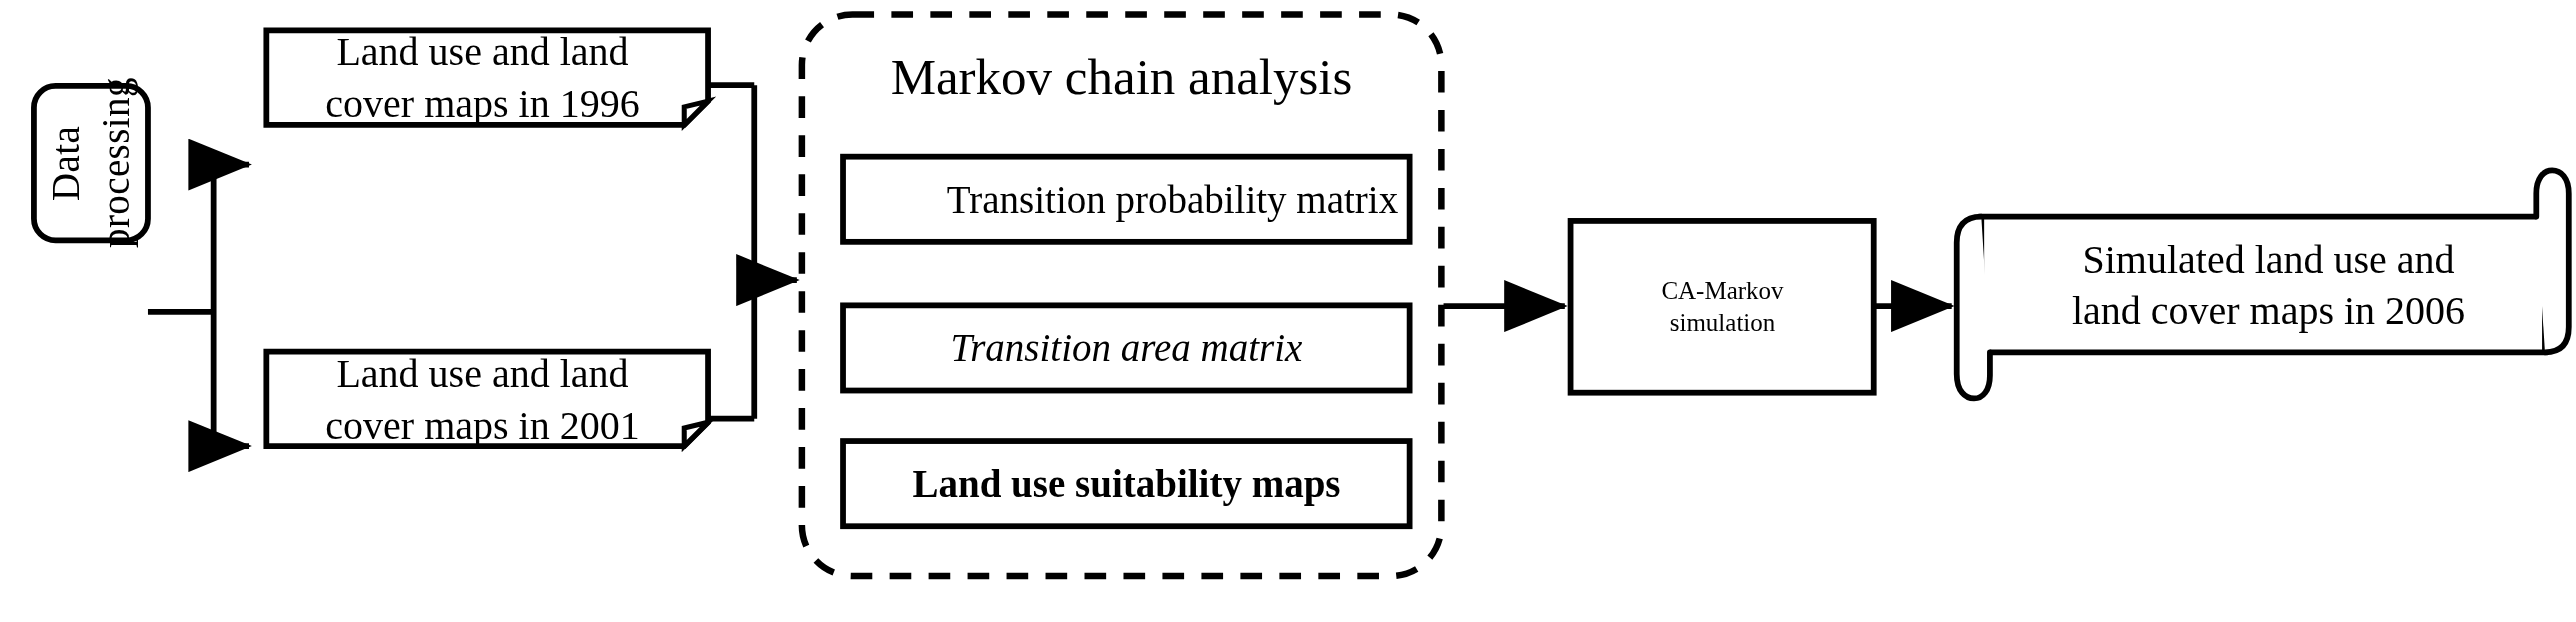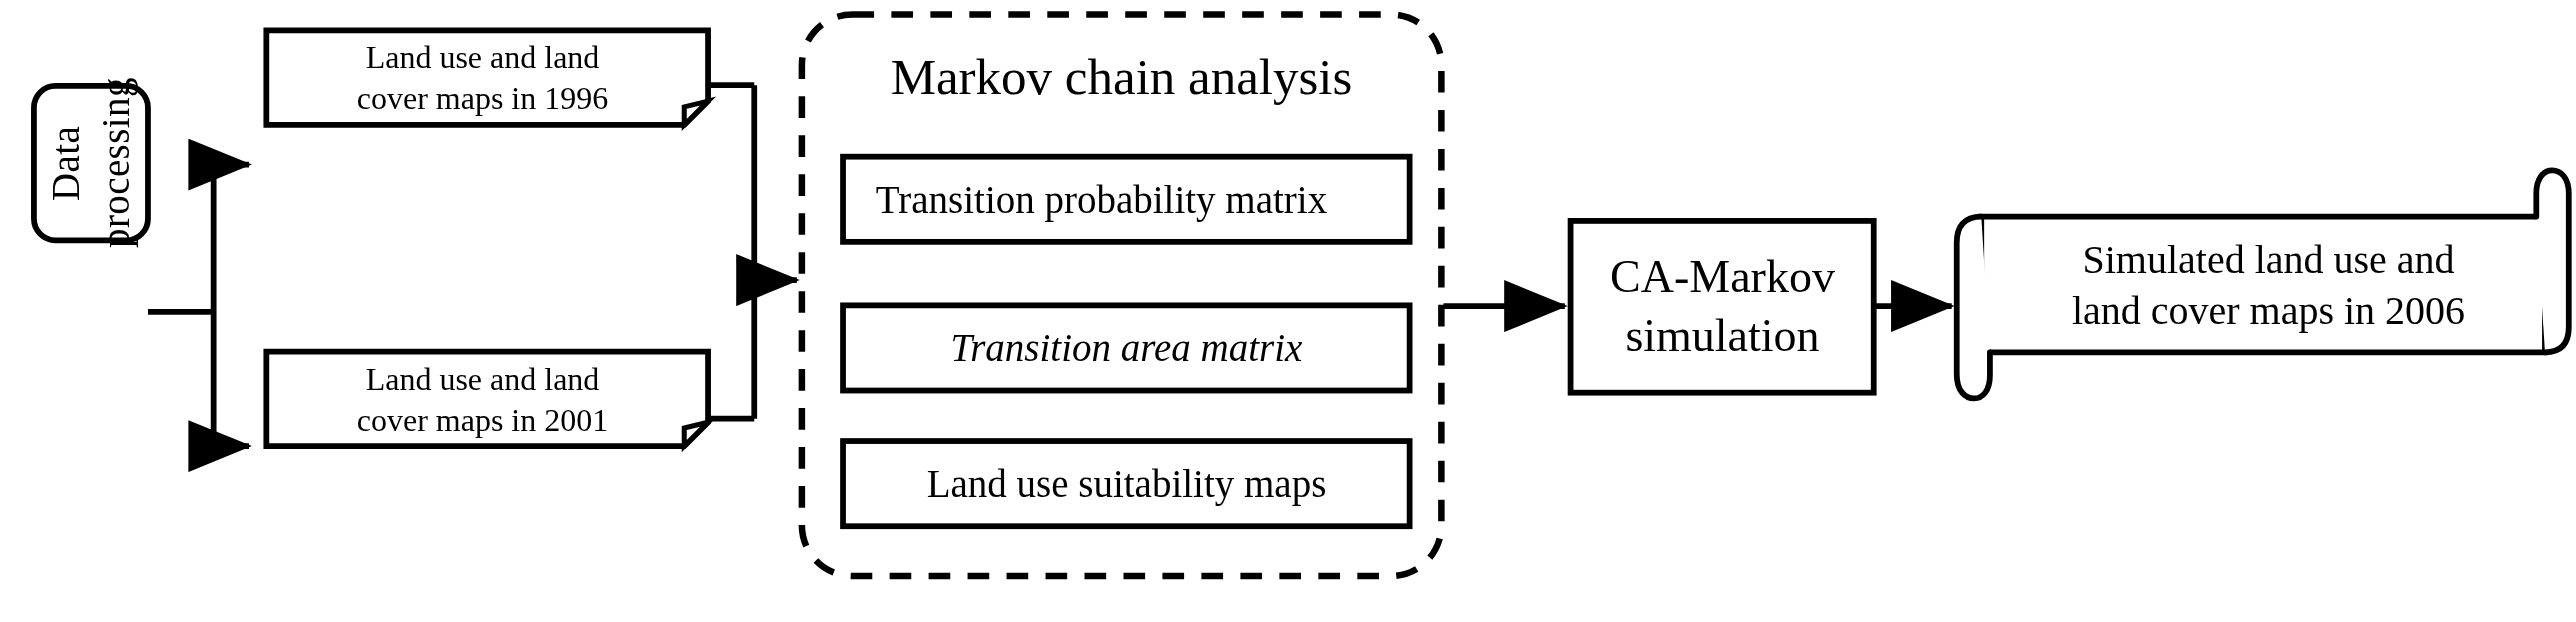--- a/index.html
+++ b/index.html
@@ -37,30 +37,30 @@
     white-space: pre-line;
   }
   .t-dataproc {
     writing-mode: vertical-rl;
     text-orientation: mixed;
     transform: rotate(180deg);
     font-size: 39px;
     letter-spacing: 0.4px;
   }
   .t-doc {
-    font-size: 32px;
+    font-size: 40px;
   }
   .t-group-title {
     font-size: 51px;
   }
   .t-inner {
     font-size: 39px;
   }
   .t-sim {
-    font-size: 46px;
+    font-size: 25px;
   }
   .t-scroll {
     font-size: 40px;
   }
 </style>
 </head>
 <body>
 
 <div id="canvas">
 
@@ -116,25 +116,25 @@
   <div class="node-text t-dataproc" style="left:34px; top:86px; width:114px; height:154px;">Data processing</div>
 
   <div class="node-text t-doc" style="left:266px; top:30px; width:433px; height:95px;">Land use and land
 cover maps in 1996</div>
 
   <div class="node-text t-doc" style="left:266px; top:352px; width:433px; height:95px;">Land use and land
 cover maps in 2001</div>
 
   <div class="node-text t-group-title" style="left:802px; top:52px; width:639px; height:52px;">Markov chain analysis</div>
 
-  <div class="node-text t-inner" style="left:818px; top:157px; width:567px; height:85px;">Transition probability matrix</div>
+  <div class="node-text t-inner" style="left:889px; top:157px; width:567px; height:85px;">Transition probability matrix</div>
 
   <div class="node-text t-inner" style="left:843px; top:305px; width:567px; height:85px;font-style:italic;">Transition area matrix</div>
 
-  <div class="node-text t-inner" style="left:843px; top:441px; width:567px; height:85px;">Land use suitability maps</div>
+  <div class="node-text t-inner" style="left:843px; top:441px; width:567px; height:85px;font-weight:bold;">Land use suitability maps</div>
 
   <div class="node-text t-sim" style="left:1571px; top:221px; width:303px; height:172px;">CA-Markov
 simulation</div>
 
   <div class="node-text t-scroll" style="left:1994px; top:217px; width:549px; height:136px;">Simulated land use and
 land cover maps in 2006</div>
 
 </div>
 
 

